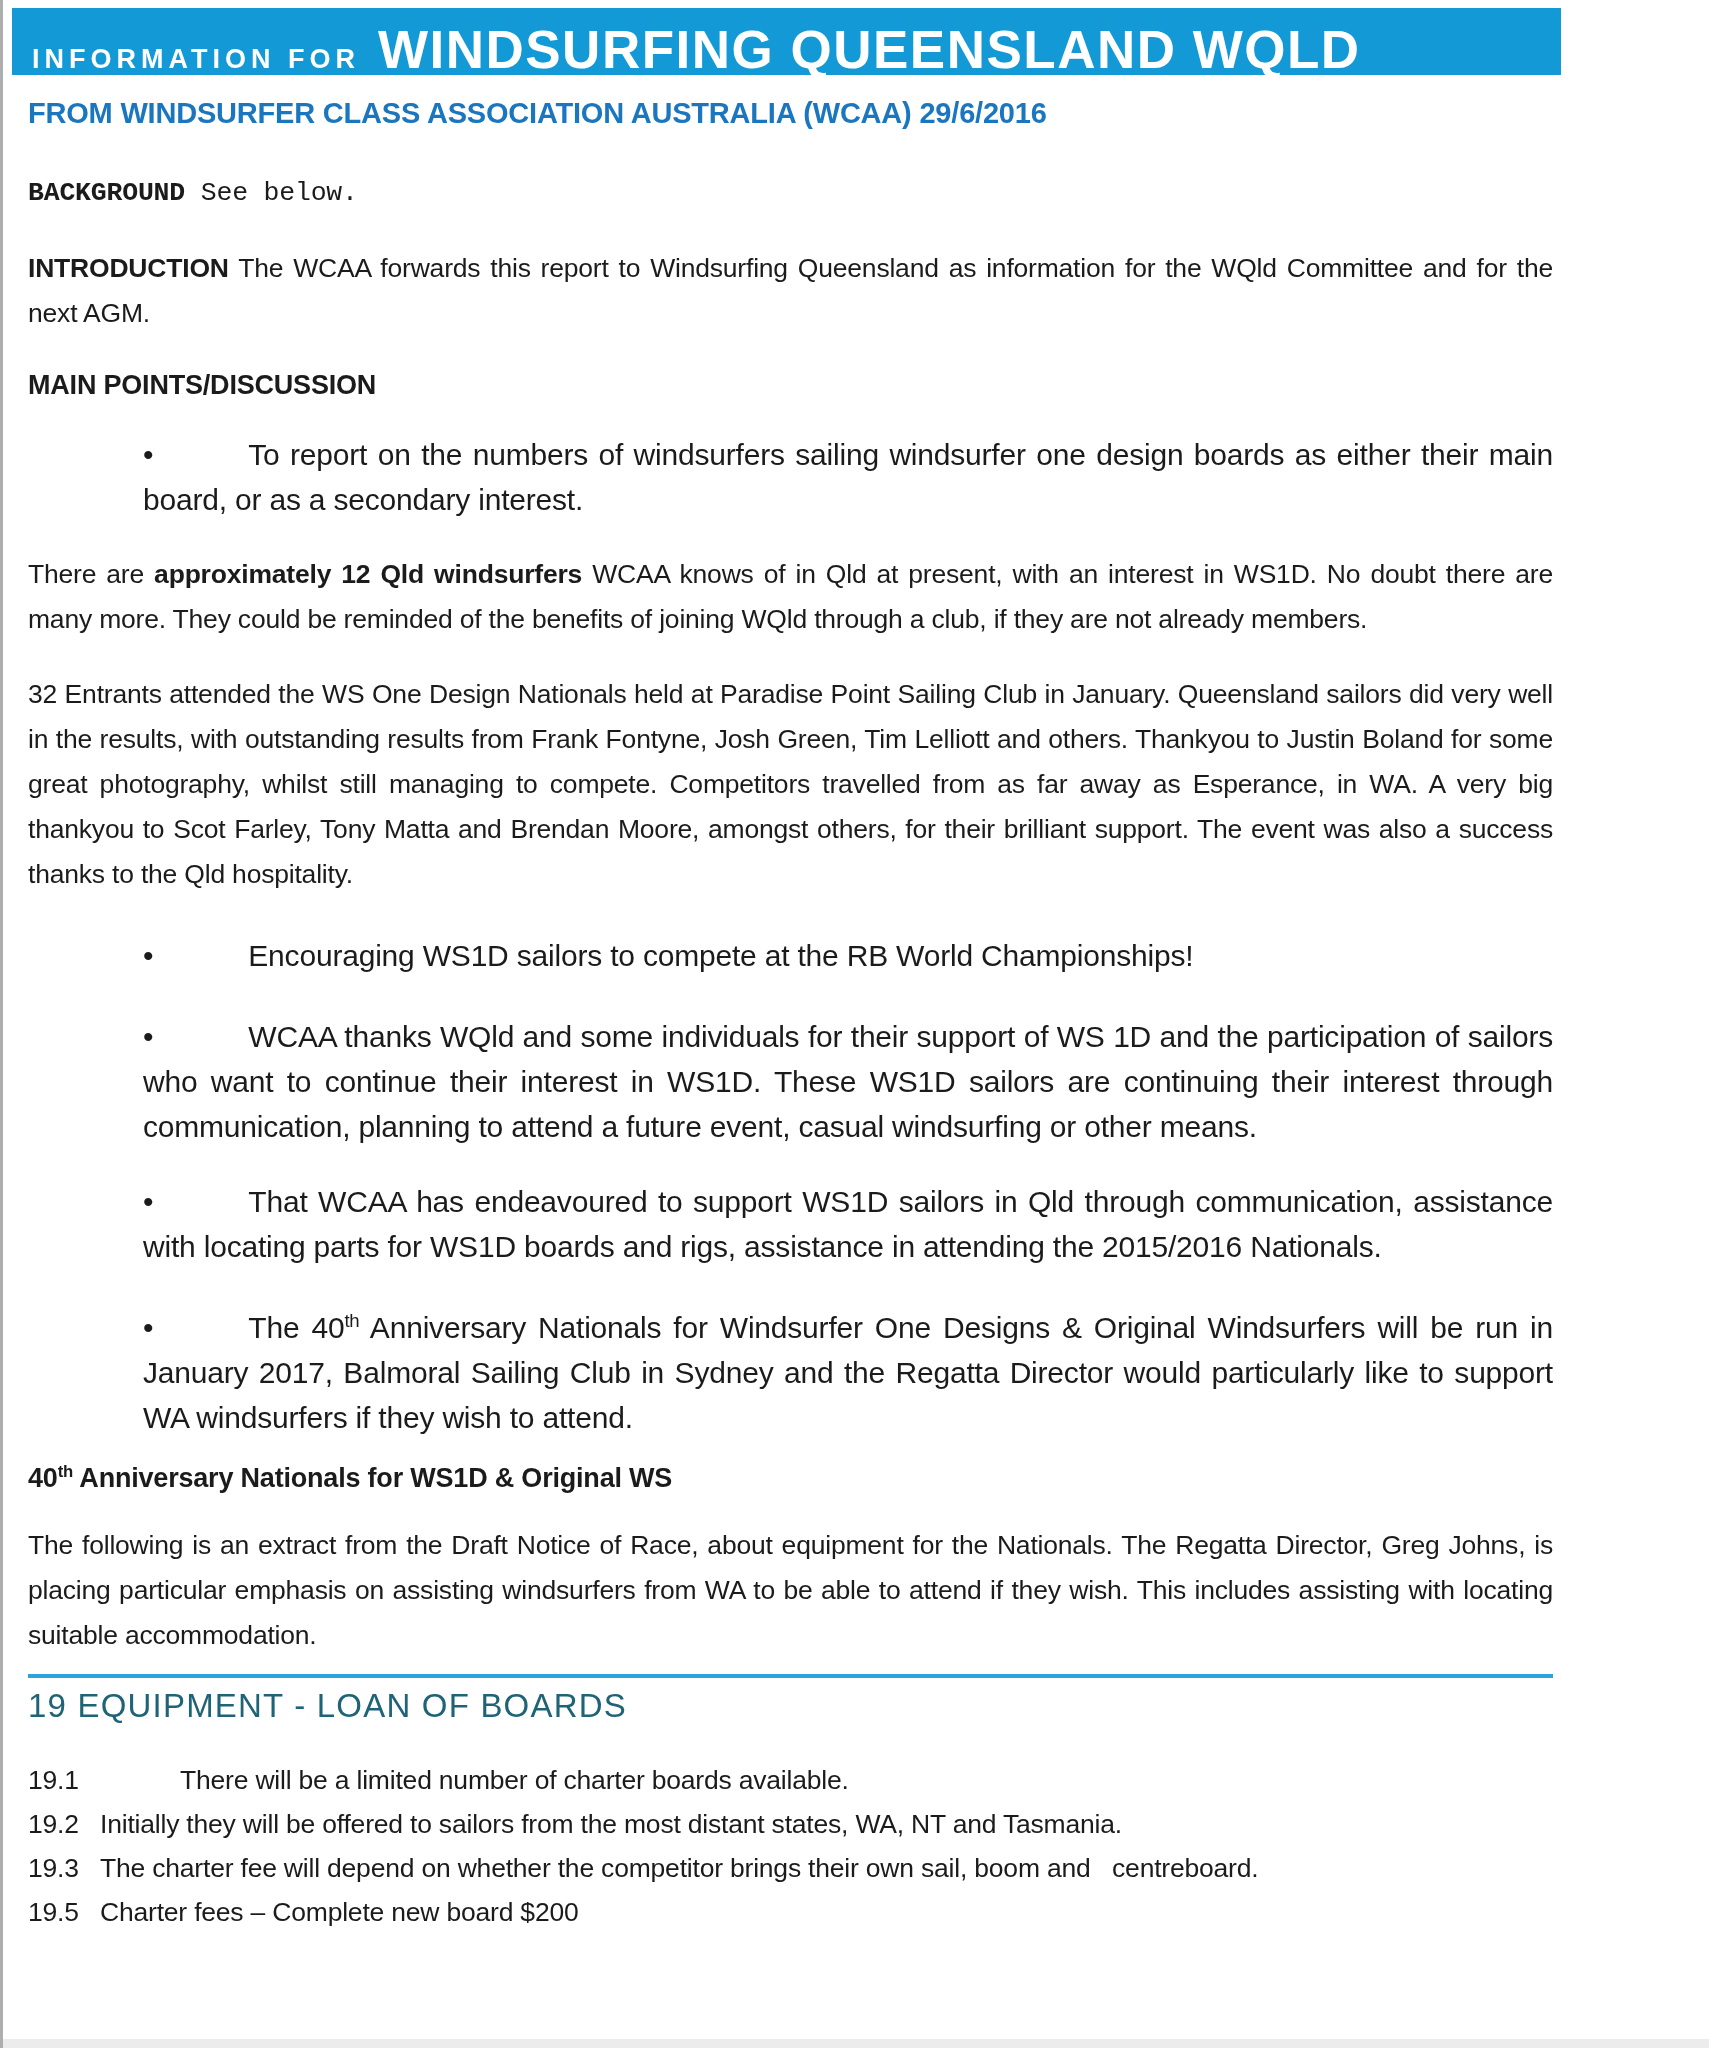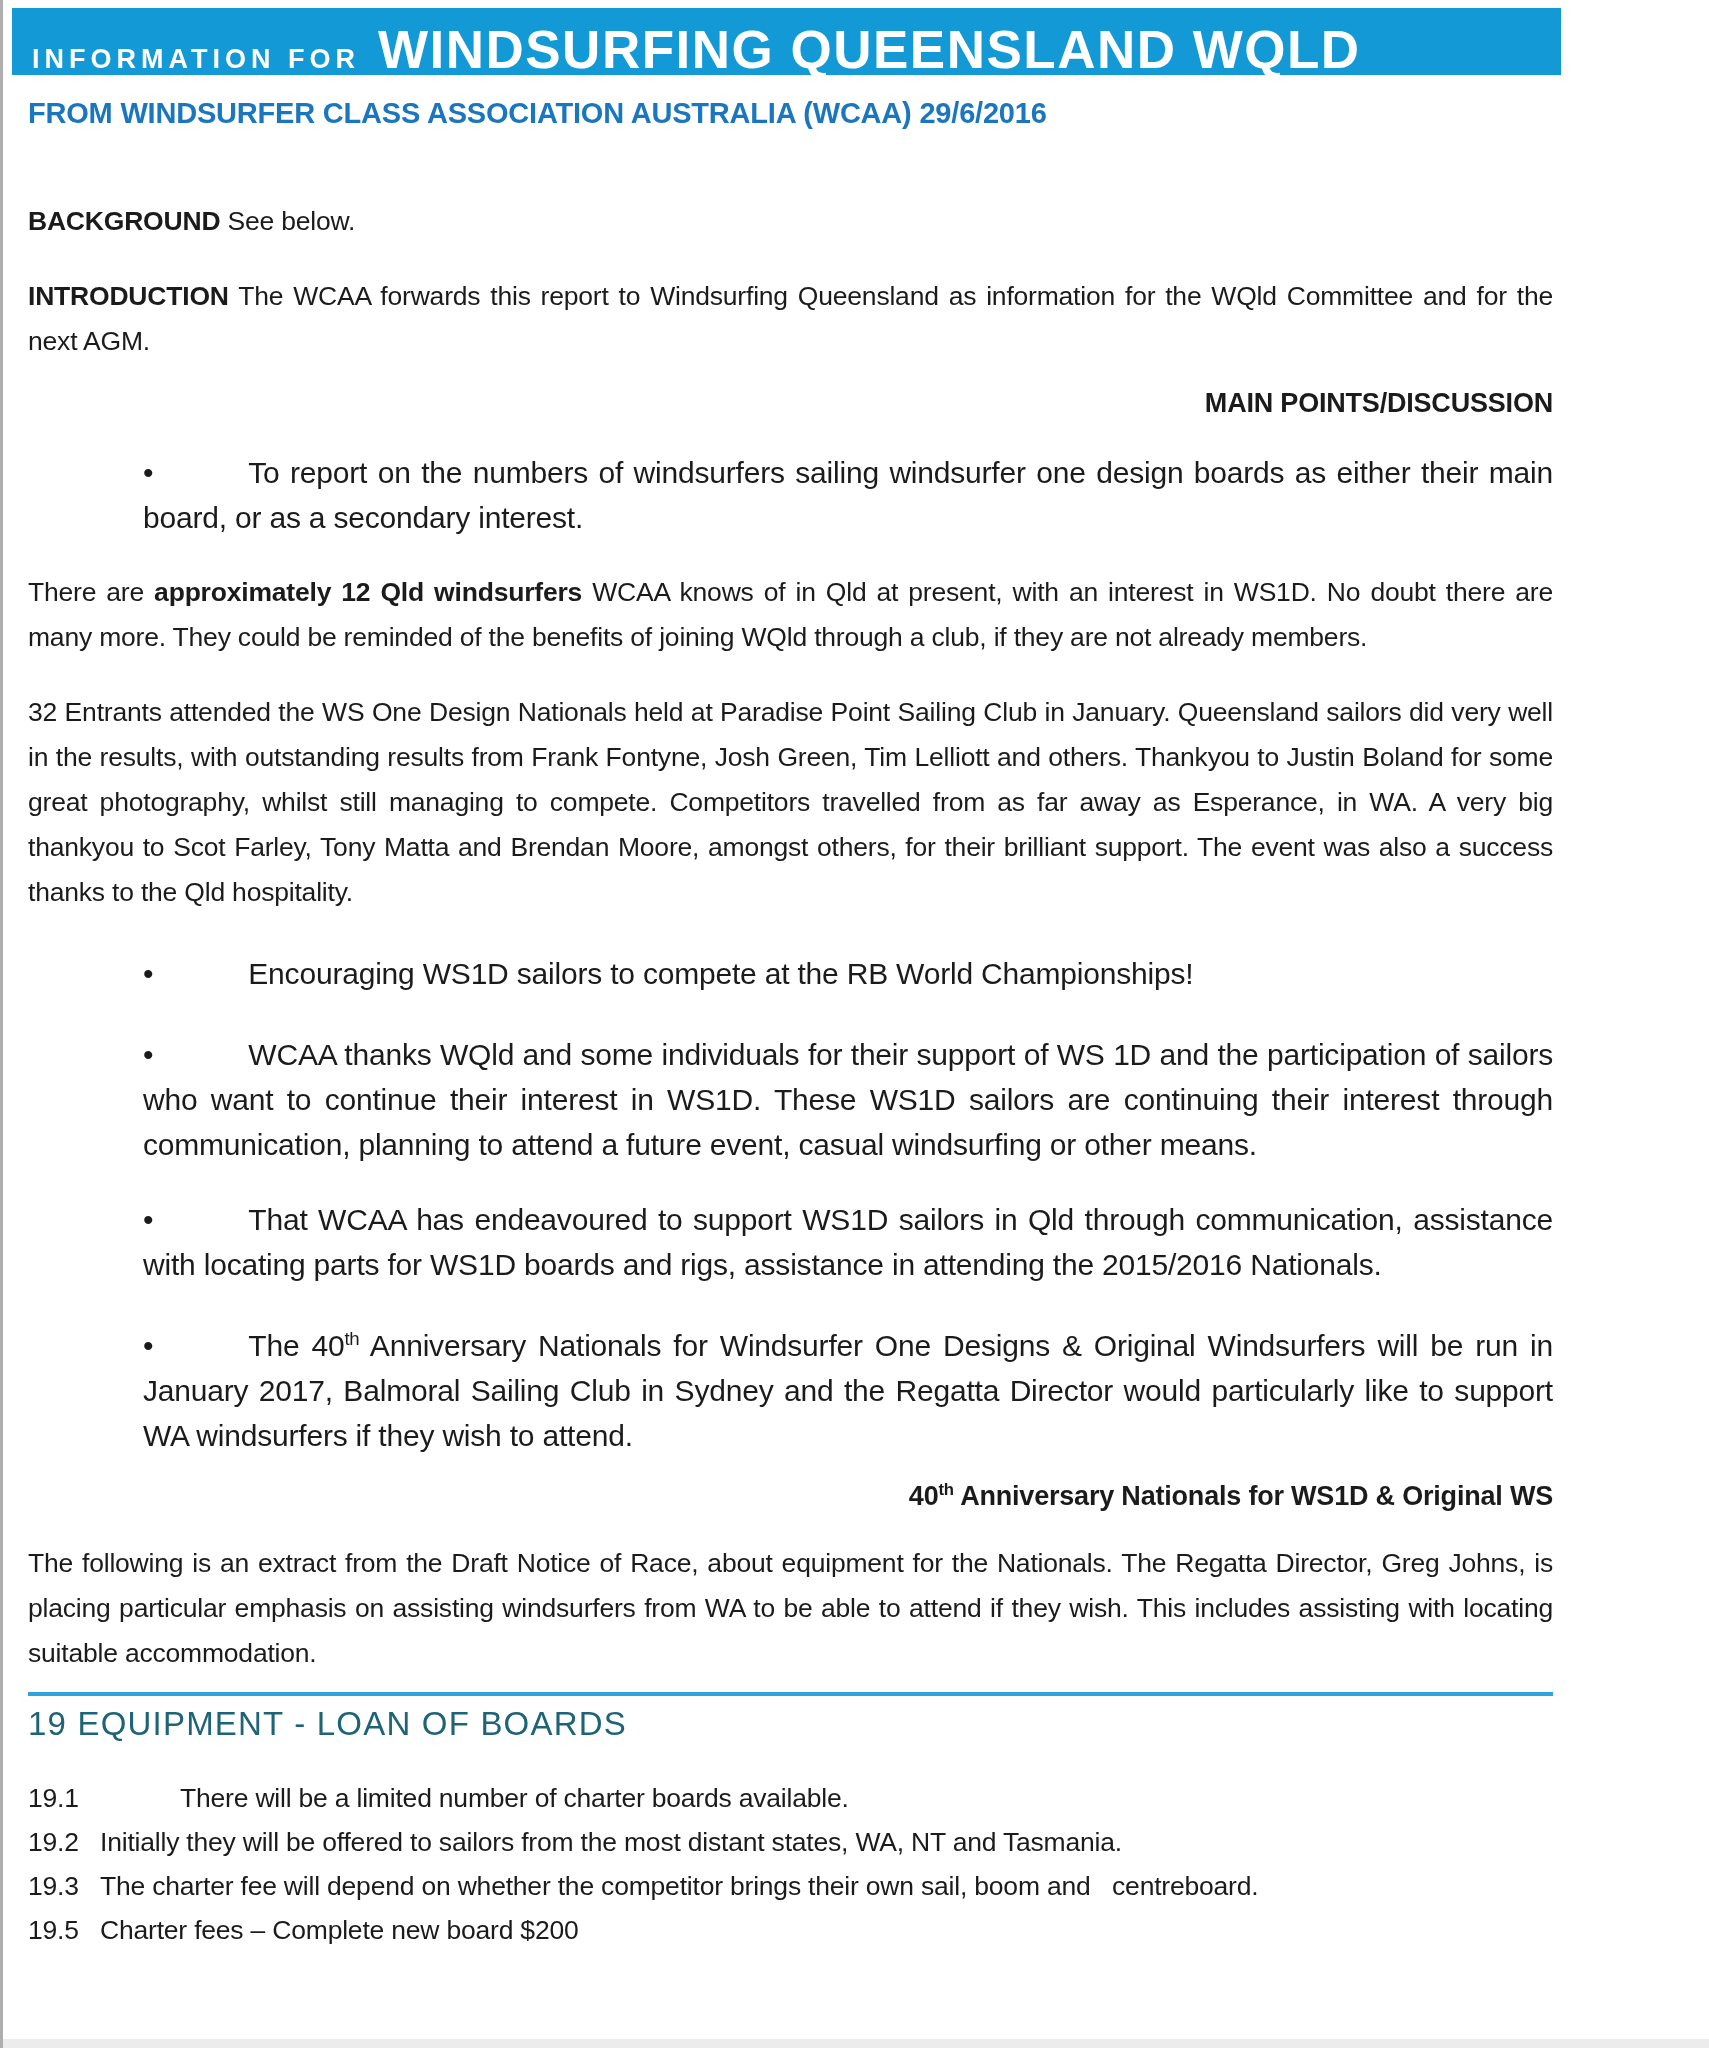--- a/index.html
+++ b/index.html
@@ -40,33 +40,32 @@
     letter-spacing: -0.2px;
   }
 
   .para {
     font-size: 26.5px;
     line-height: 45px;
     text-align: justify;
     margin: 0;
     letter-spacing: -0.2px;
   }
-  .bg-para      { margin-top: 69px; }
+  .bg-para      { margin-top: 41px; font-family: Liberation Mono, monospace; }
   .intro-para   { margin-top: 30px; }
   .qld-para     { margin-top: 30px; }
   .entrants-para{ margin-top: 30px; }
   .extract-para { margin-top: 22px; }
 
   .black-heading {
     font-size: 27px;
     font-weight: 700;
-    margin: 17px 0 0 0;
+    margin: 27px 0 0 0;
     line-height: 45px;
     letter-spacing: -0.2px;
-    text-align: right;
   }
   .h40 { margin-top: 16px; }
 
   .bullet {
     margin-top: 36px;
     padding-left: 115px;
     font-size: 30px;
     line-height: 45px;
     text-align: justify;
     letter-spacing: -0.2px;

